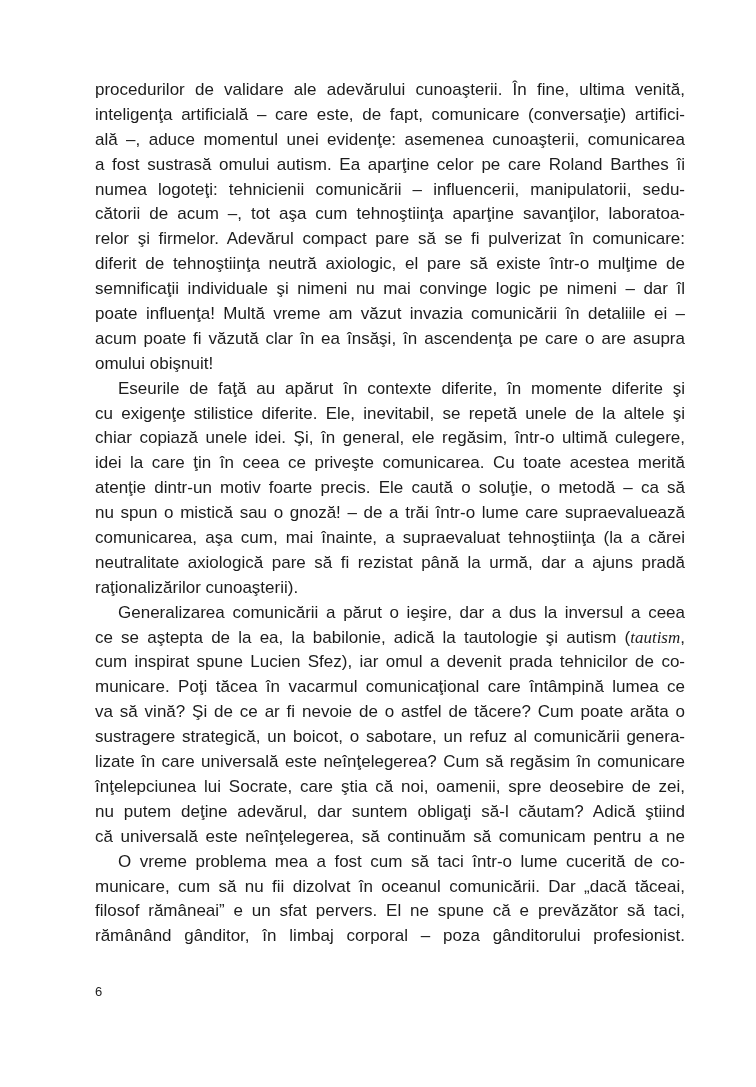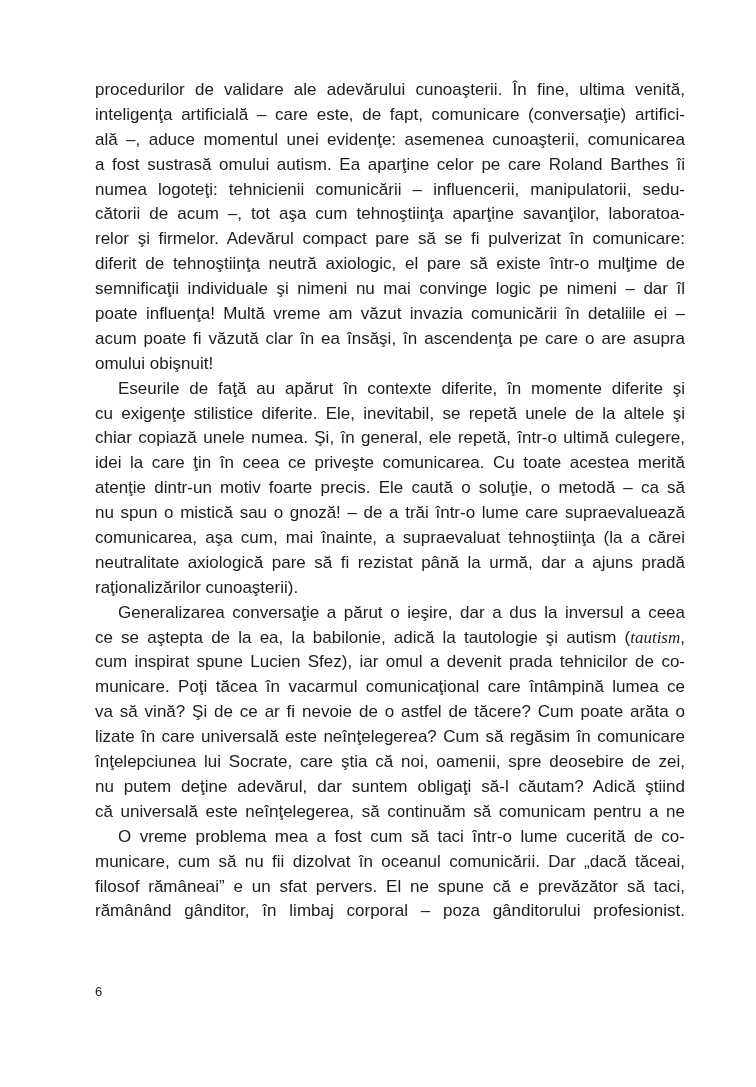--- a/index.html
+++ b/index.html
@@ -81,35 +81,36 @@
       <div class="line">diferit de tehnoştiinţa neutră axiologic, el pare să existe într-o mulţime de</div>
       <div class="line">semnificaţii individuale şi nimeni nu mai convinge logic pe nimeni – dar îl</div>
       <div class="line">poate influenţa! Multă vreme am văzut invazia comunicării în detaliile ei –</div>
       <div class="line">acum poate fi văzută clar în ea însăşi, în ascendenţa pe care o are asupra</div>
       <div class="line ragged">omului obişnuit!</div>
     </div>
 
     <div class="paragraph">
       <div class="line indent">Eseurile de faţă au apărut în contexte diferite, în momente diferite şi</div>
       <div class="line">cu exigenţe stilistice diferite. Ele, inevitabil, se repetă unele de la altele şi</div>
-      <div class="line">chiar copiază unele numea. Şi, în general, ele repetă, într-o ultimă culegere,</div>
+      <div class="line">chiar copiază unele idei. Şi, în general, ele regăsim, într-o ultimă culegere,</div>
       <div class="line">idei la care ţin în ceea ce priveşte comunicarea. Cu toate acestea merită</div>
       <div class="line">atenţie dintr-un motiv foarte precis. Ele caută o soluţie, o metodă – ca să</div>
       <div class="line">nu spun o mistică sau o gnoză! – de a trăi într-o lume care supraevaluează</div>
       <div class="line">comunicarea, aşa cum, mai înainte, a supraevaluat tehnoştiinţa (la a cărei</div>
       <div class="line">neutralitate axiologică pare să fi rezistat până la urmă, dar a ajuns pradă</div>
       <div class="line ragged">raţionalizărilor cunoaşterii).</div>
     </div>
 
     <div class="paragraph">
-      <div class="line indent">Generalizarea conversaţie a părut o ieşire, dar a dus la inversul a ceea</div>
+      <div class="line indent">Generalizarea comunicării a părut o ieşire, dar a dus la inversul a ceea</div>
       <div class="line"><span>ce se aştepta de la ea, la babilonie, adică la tautologie şi autism (</span><span class="em">tautism</span><span>,</span></div>
       <div class="line">cum inspirat spune Lucien Sfez), iar omul a devenit prada tehnicilor de co-</div>
       <div class="line">municare. Poţi tăcea în vacarmul comunicaţional care întâmpină lumea ce</div>
       <div class="line">va să vină? Şi de ce ar fi nevoie de o astfel de tăcere? Cum poate arăta o</div>
+      <div class="line">sustragere strategică, un boicot, o sabotare, un refuz al comunicării genera-</div>
       <div class="line">lizate în care universală este neînţelegerea? Cum să regăsim în comunicare</div>
       <div class="line">înţelepciunea lui Socrate, care ştia că noi, oamenii, spre deosebire de zei,</div>
       <div class="line">nu putem deţine adevărul, dar suntem obligaţi să-l căutam? Adică ştiind</div>
       <div class="line">că universală este neînţelegerea, să continuăm să comunicam pentru a ne</div>
     </div>
 
     <div class="paragraph">
       <div class="line indent">O vreme problema mea a fost cum să taci într-o lume cucerită de co-</div>
       <div class="line">municare, cum să nu fii dizolvat în oceanul comunicării. Dar „dacă tăceai,</div>
       <div class="line">filosof rămâneai” e un sfat pervers. El ne spune că e prevăzător să taci,</div>

